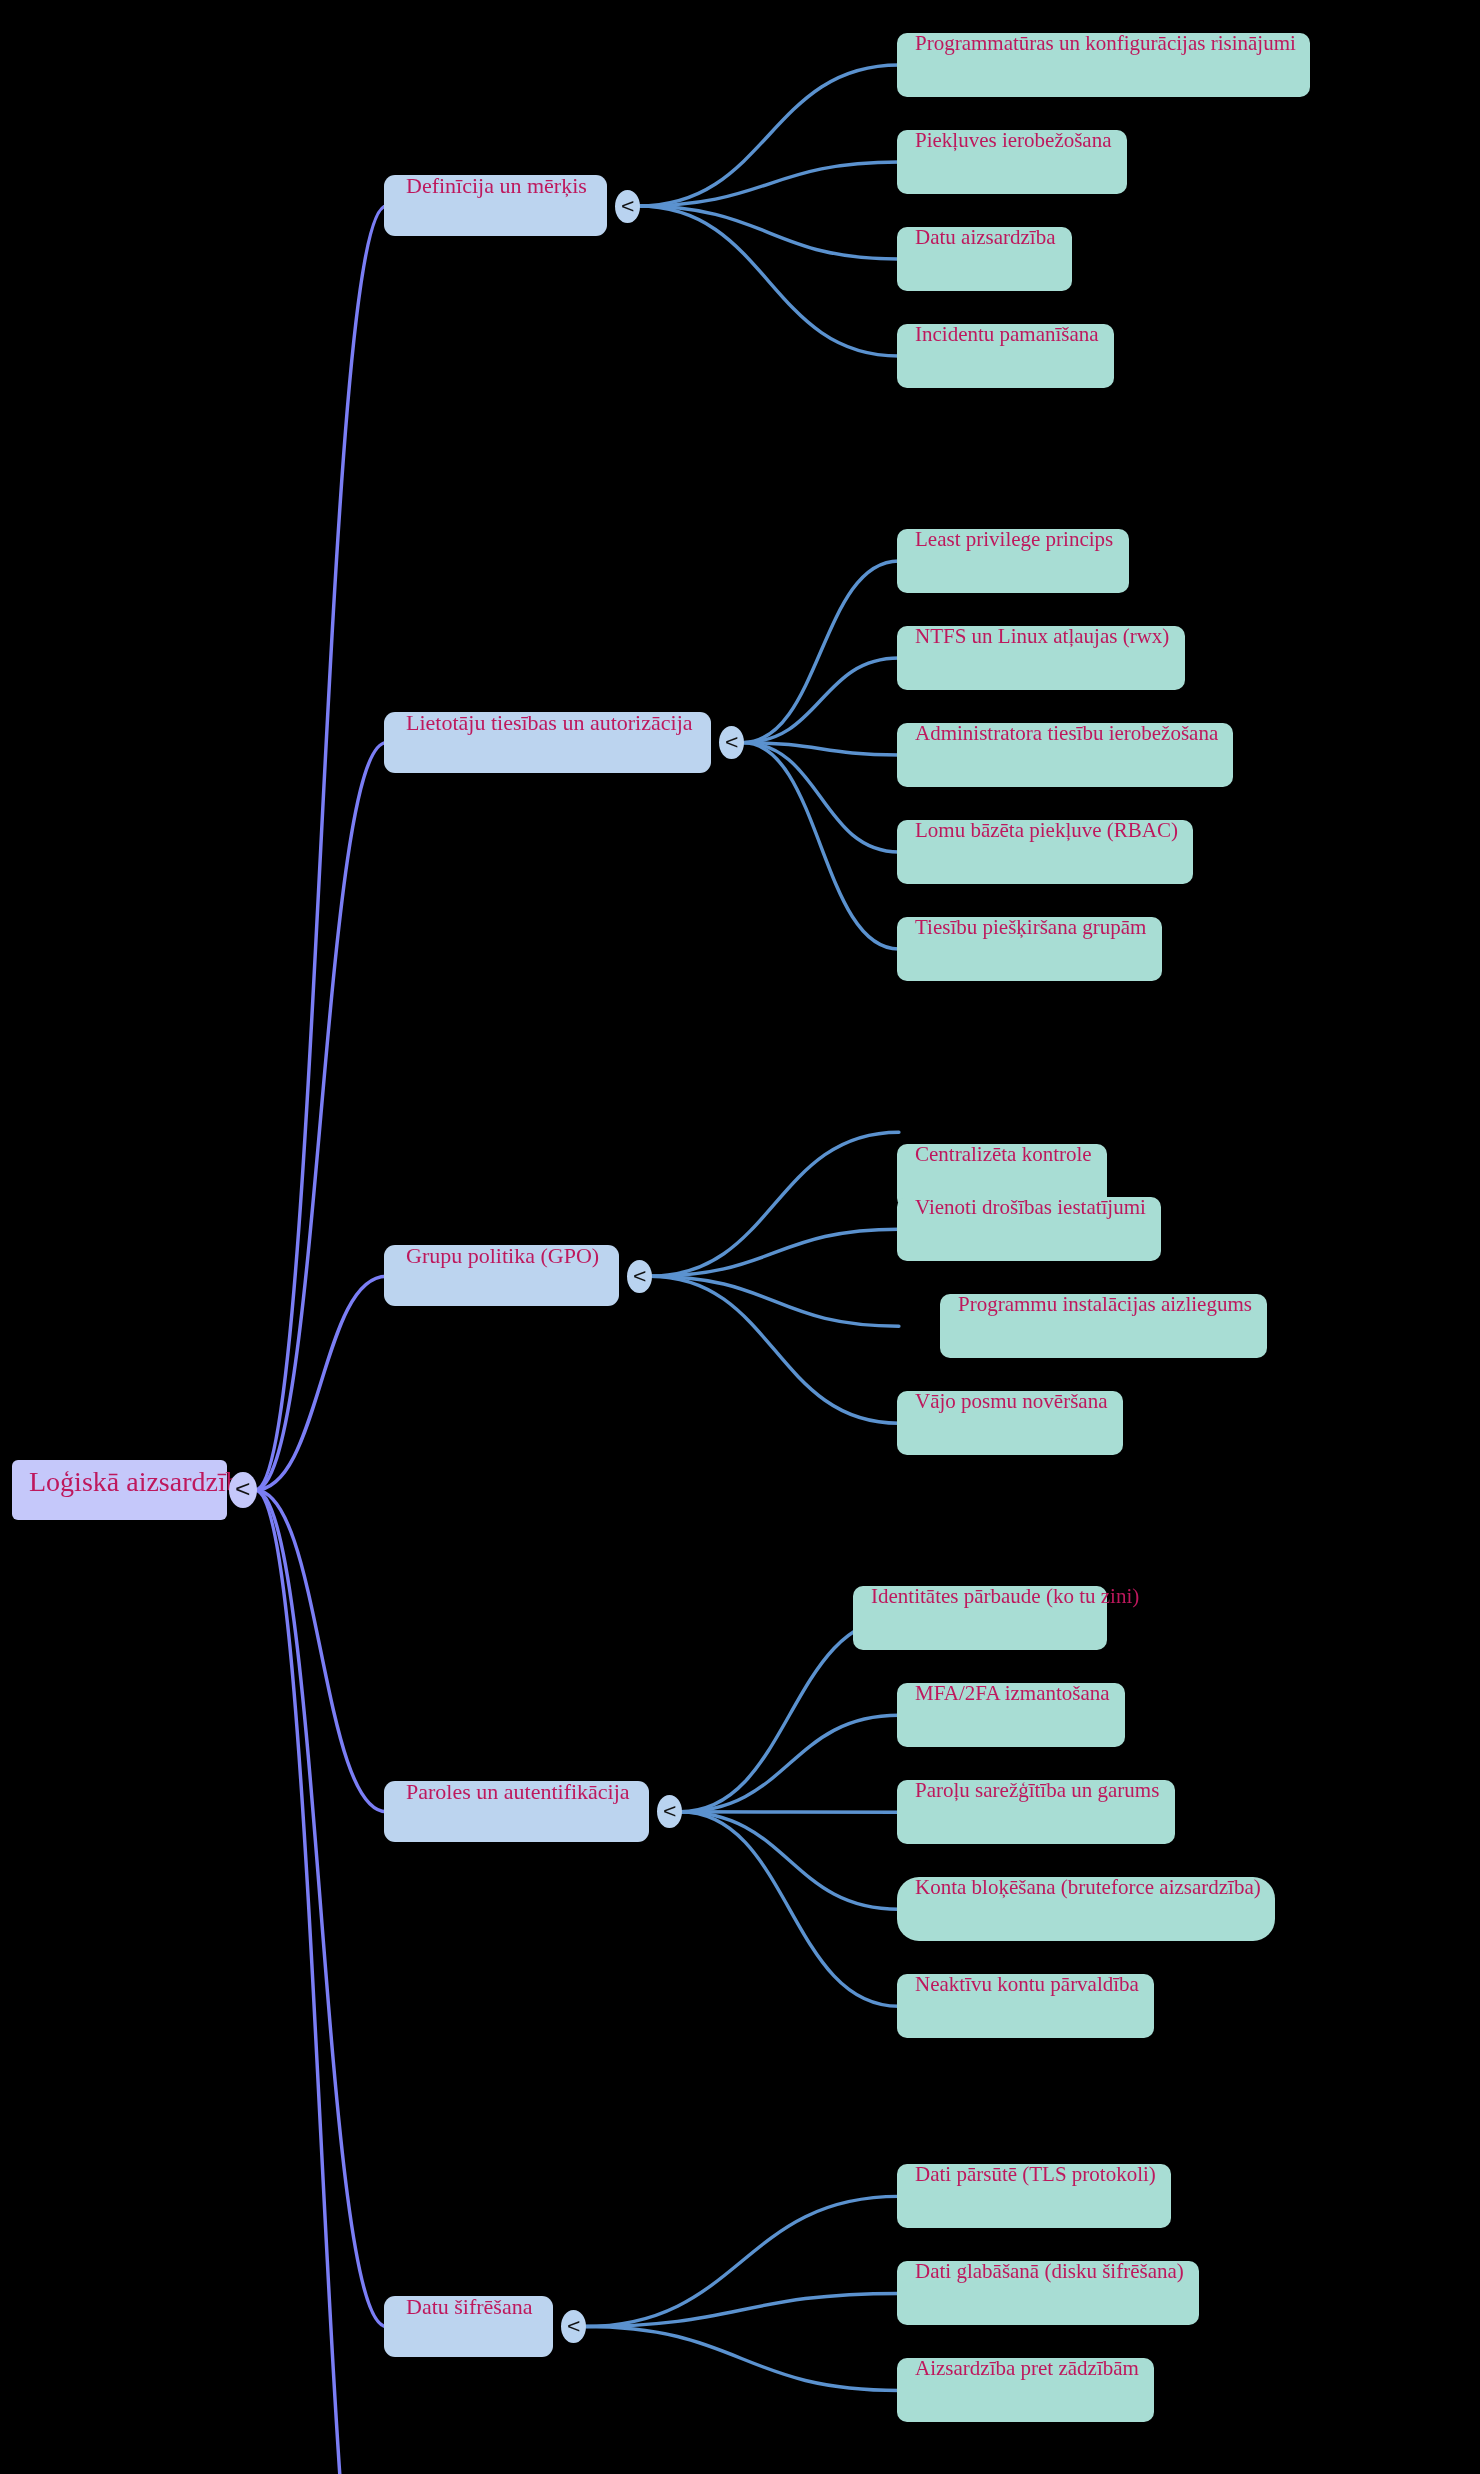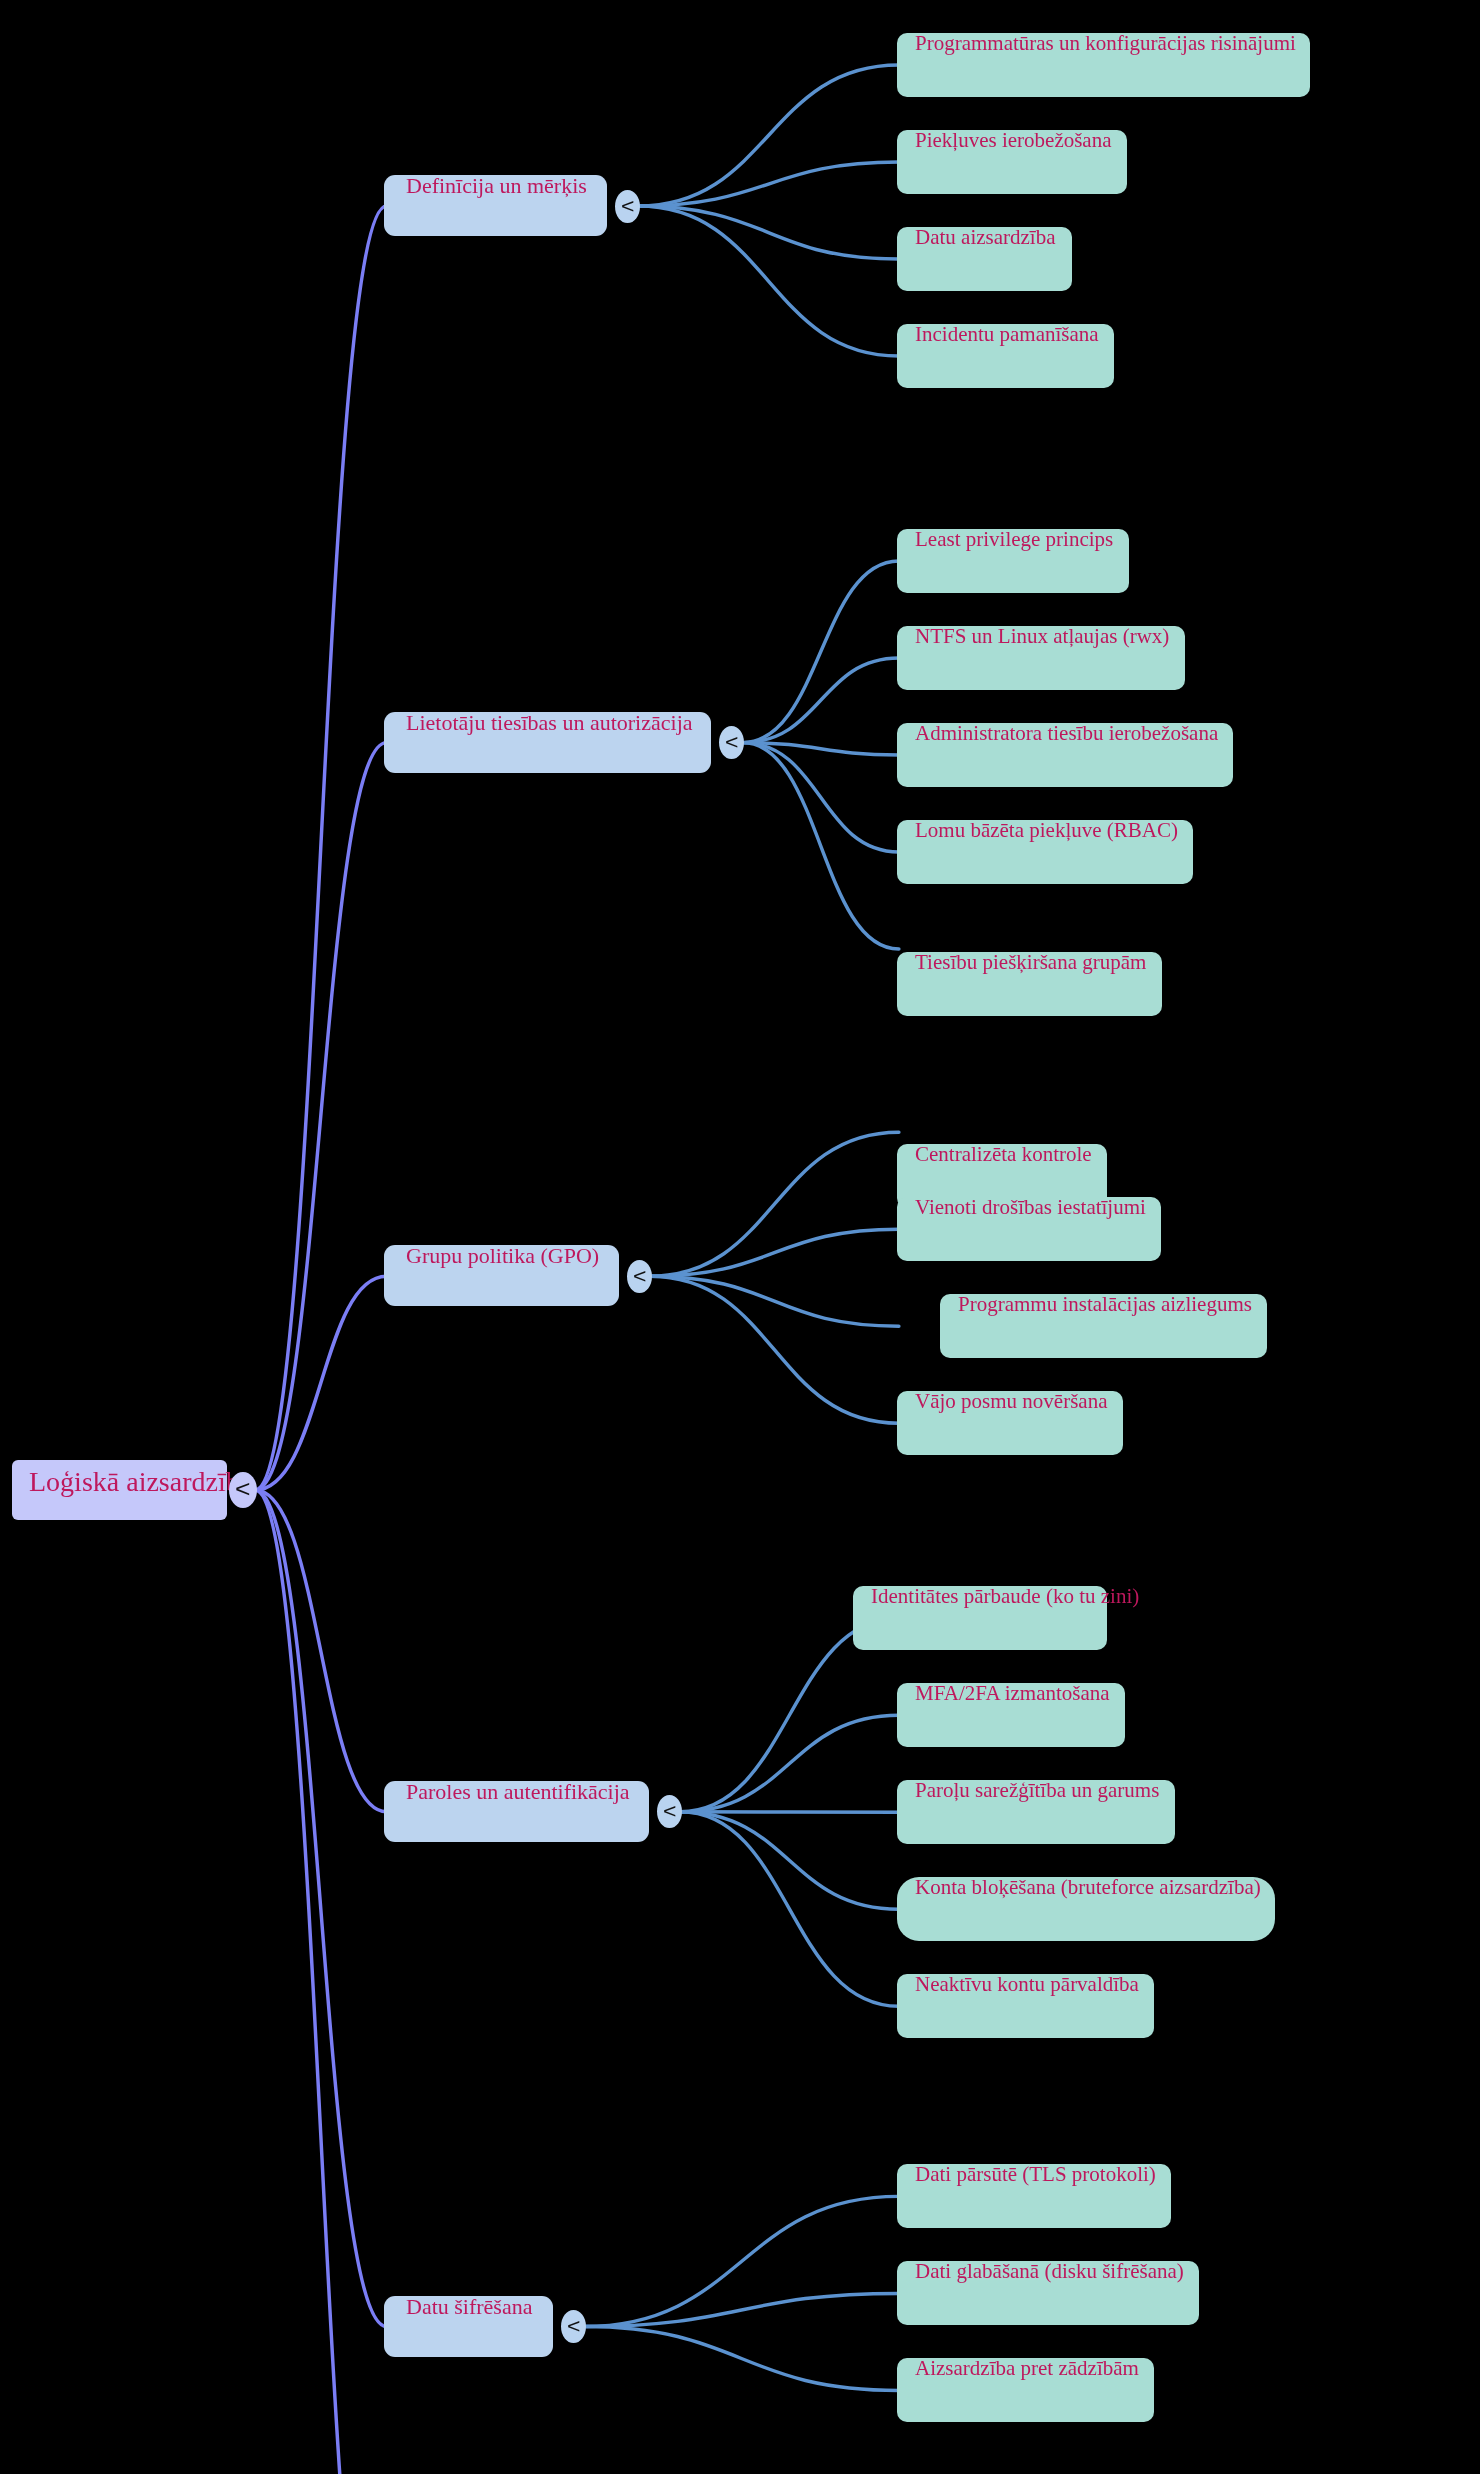--- a/index.html
+++ b/index.html
@@ -138,21 +138,21 @@
       </div>
       <div class="node lvl3" style="left: 897px; top: 626px; height: 64px; width: 288px;">
         <span>NTFS un Linux atļaujas (rwx)</span>
       </div>
       <div class="node lvl3" style="left: 897px; top: 723px; height: 64px; width: 336px;">
         <span>Administratora tiesību ierobežošana</span>
       </div>
       <div class="node lvl3" style="left: 897px; top: 820px; height: 64px; width: 296px;">
         <span>Lomu bāzēta piekļuve (RBAC)</span>
       </div>
-      <div class="node lvl3" style="left: 897px; top: 917px; height: 64px; width: 265px; margin-top: 35px;">
+      <div class="node lvl3" style="left: 897px; top: 917px; height: 64px; width: 265px;">
         <span>Tiesību piešķiršana grupām</span>
       </div>
       <div class="node lvl2" style="left: 384px; top: 1245px; height: 61px; width: 235px;">
         <span>Grupu politika (GPO)</span>
       </div>
       <div class="toggle toggle-lvl2" style="left: 627px; top: 1260px;">
         <span>&lt;</span>
       </div>
       <div class="node lvl3" style="left: 897px; top: 1100px; height: 64px; width: 210px; margin-top: 44px;">
         <span>Centralizēta kontrole</span>

